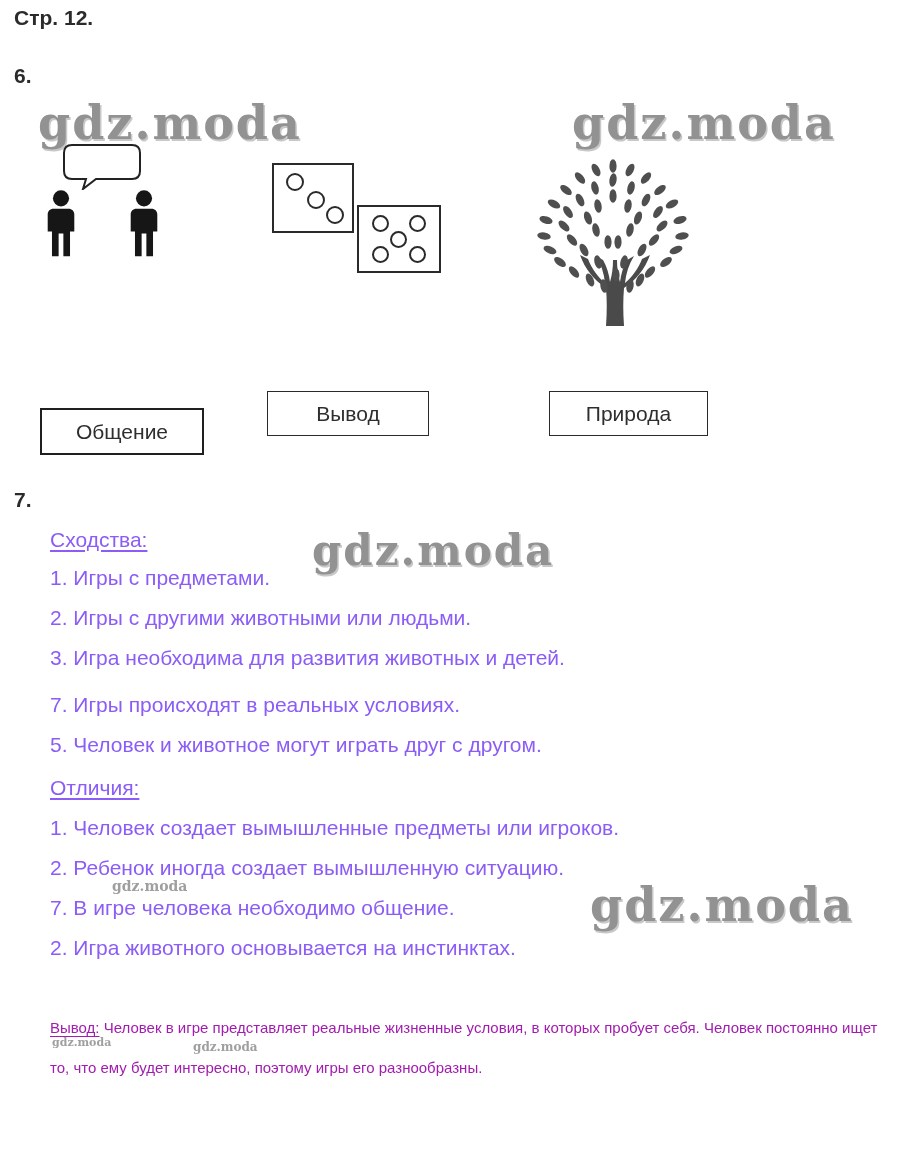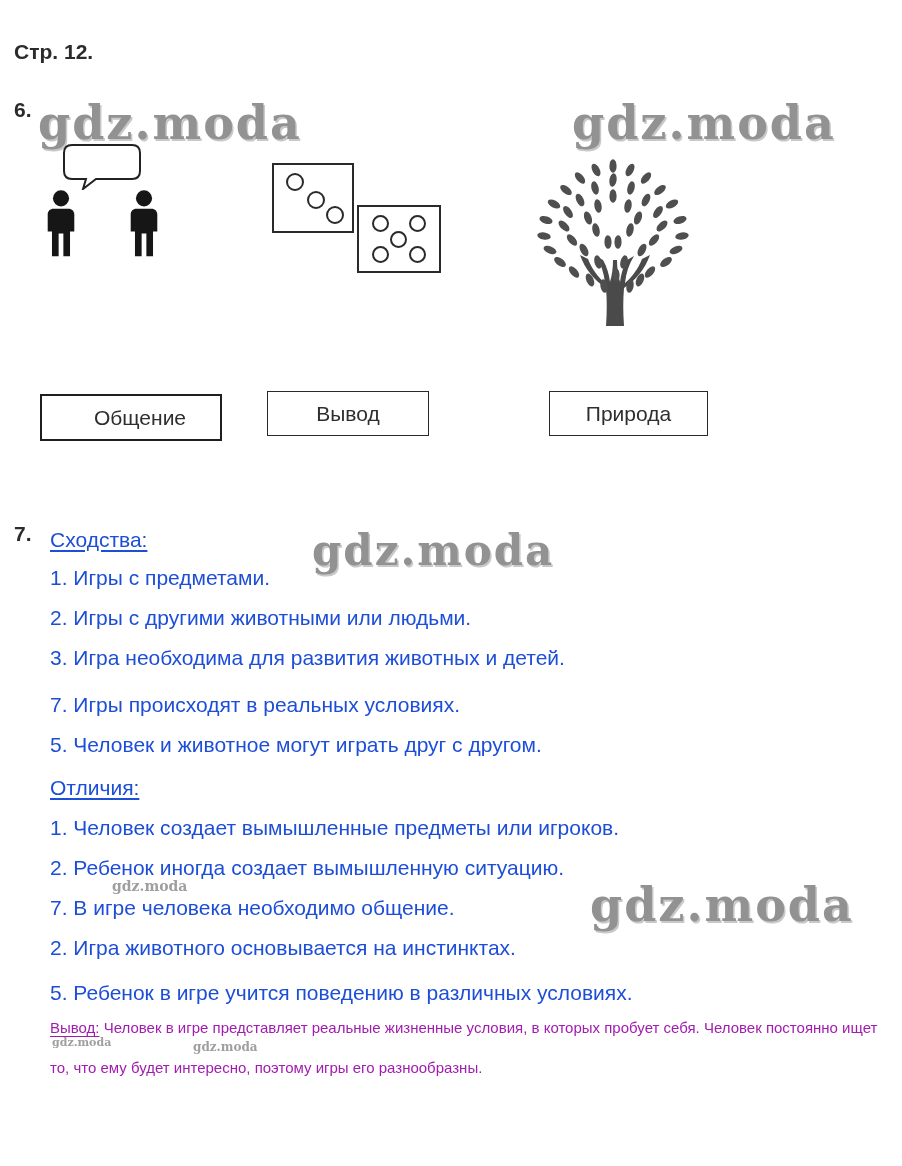--- a/index.html
+++ b/index.html
@@ -1,20 +1,20 @@
 <!DOCTYPE html>
 <html><head>
 <meta charset="utf-8">
 <style>
   html,body{margin:0;padding:0;background:#ffffff;}
   .page{position:relative;width:902px;height:1166px;background:#fff;overflow:hidden;
         font-family:"Liberation Sans",sans-serif;color:#3a3a3a;}
   .abs{position:absolute;}
-  .num{font-weight:bold;font-size:21px;color:#2b2b2b;margin-top:34px;}
-  .t{font-size:21px;color:#1d4ed8;white-space:nowrap;}
+  .num{font-weight:bold;font-size:21px;color:#2b2b2b;}
+  .t{font-size:21px;color:#8b5cf6;white-space:nowrap;}
   .u{text-decoration:underline;text-underline-offset:3px;}
   .wm{font-family:"DejaVu Serif",serif;font-weight:bold;color:#8d8d8d;letter-spacing:2px;
       white-space:nowrap;text-shadow:1.5px 1.5px 0 #c6c6c6;opacity:.95;}
   .wm-lg{font-size:46px;}
   .wm-md{font-size:42px;}
   .wm-xs{font-size:12px;letter-spacing:0;text-shadow:none;color:#9a9a9a;}
   .die{position:absolute;border:2px solid #2a2a2a;background:#fff;}
   .pip{position:absolute;border:2.5px solid #2a2a2a;border-radius:50%;background:#fff;box-sizing:border-box;}
   .labelbox{position:absolute;display:flex;align-items:center;justify-content:center;
             font-size:21px;color:#2e2e2e;background:#fff;}
@@ -108,21 +108,21 @@
       <ellipse cx="91" cy="104" rx="3.6" ry="6.8" transform="rotate(14 91 104)"></ellipse>
       <ellipse cx="117" cy="114" rx="3.6" ry="6.8" transform="rotate(40 117 114)"></ellipse>
       <ellipse cx="57" cy="122" rx="3.6" ry="6.8" transform="rotate(-24 57 122)"></ellipse>
       <ellipse cx="83" cy="117" rx="3.6" ry="6.8"></ellipse>
       <ellipse cx="107" cy="122" rx="3.6" ry="6.8" transform="rotate(24 107 122)"></ellipse>
       <ellipse cx="71" cy="128" rx="3.6" ry="6.8" transform="rotate(-10 71 128)"></ellipse>
       <ellipse cx="97" cy="128" rx="3.6" ry="6.8" transform="rotate(10 97 128)"></ellipse>
     </g>
   </svg>
 
-  <div class="labelbox b2" style="left:40px;top:394px;width:160px;height:43px;padding-left:18px;">
+  <div class="labelbox b2" style="left:40px;top:408px;width:160px;height:43px;">
     <span>Общение</span>
   </div>
   <div class="labelbox b1" style="left:267px;top:391px;width:160px;height:43px;">
     <span>Вывод</span>
   </div>
   <div class="labelbox b1" style="left:549px;top:391px;width:157px;height:43px;">
     <span>Природа</span>
   </div>
 
   <div class="abs num" style="left:14px;top:488px;">7.</div>
@@ -140,21 +140,20 @@
   <div class="abs t u" style="left:50px;top:776px;">Отличия:</div>
 
   <div class="abs t" style="left:50px;top:816px;">1. Человек создает вымышленные предметы или игроков.</div>
   <div class="abs t" style="left:50px;top:856px;">2. Ребенок иногда создает вымышленную ситуацию.</div>
 
   <div class="abs wm wm-xs" style="left:112px;top:878px;font-size:14px;">gdz.moda</div>
   <div class="abs wm wm-lg" style="left:590px;top:878px;">gdz.moda</div>
 
   <div class="abs t" style="left:50px;top:896px;">7. В игре человека необходимо общение.</div>
   <div class="abs t" style="left:50px;top:936px;">2. Игра животного основывается на инстинктах.</div>
-  <div class="abs t" style="left:50px;top:981px;">5. Ребенок в игре учится поведению в различных условиях.</div>
 
   <div class="conclusion">
     <span class="u">Вывод:</span>
     <span>Человек в игре представляет реальные жизненные условия, в которых пробует себя. Человек постоянно ищет то, что ему будет интересно, поэтому игры его разнообразны.</span>
   </div>
 
   <div class="abs wm wm-xs" style="left:52px;top:1036px;font-size:11px;">gdz.moda</div>
   <div class="abs wm wm-xs" style="left:193px;top:1040px;">gdz.moda</div>
 
 </div>

